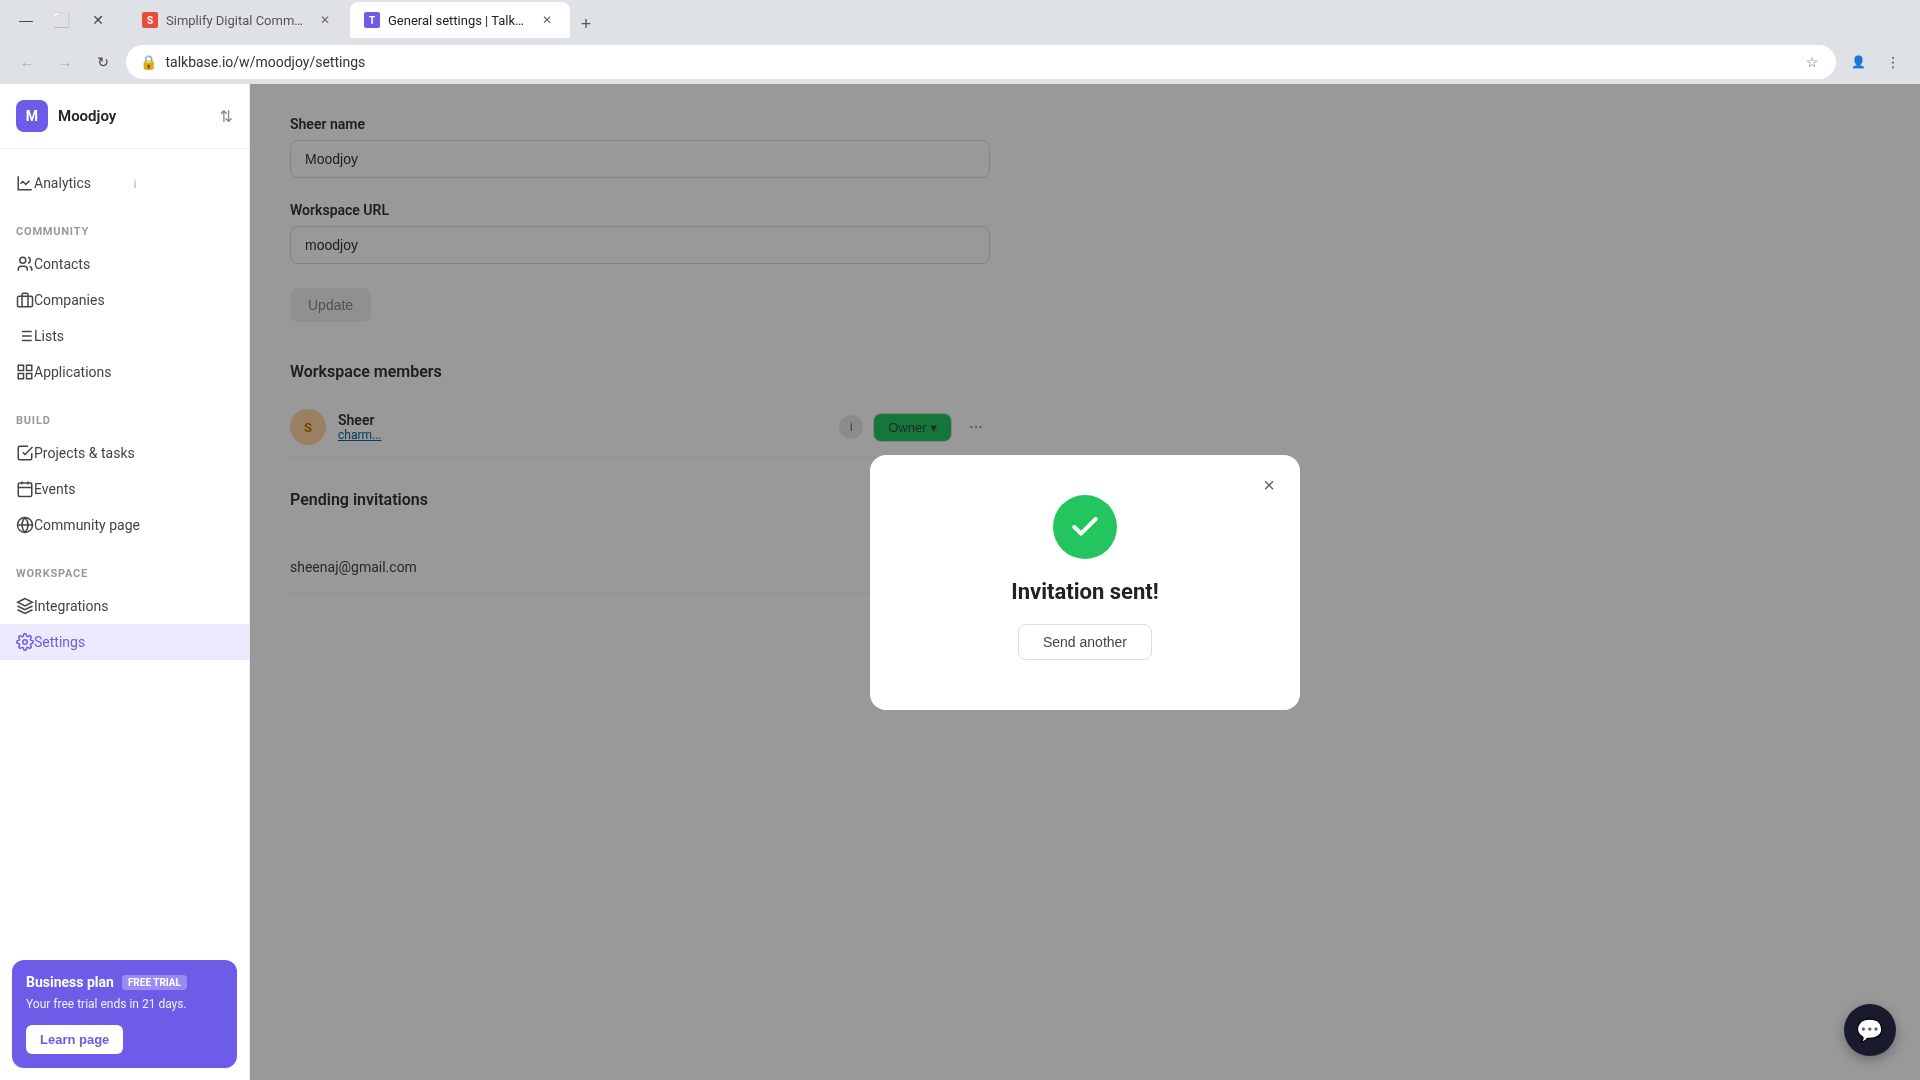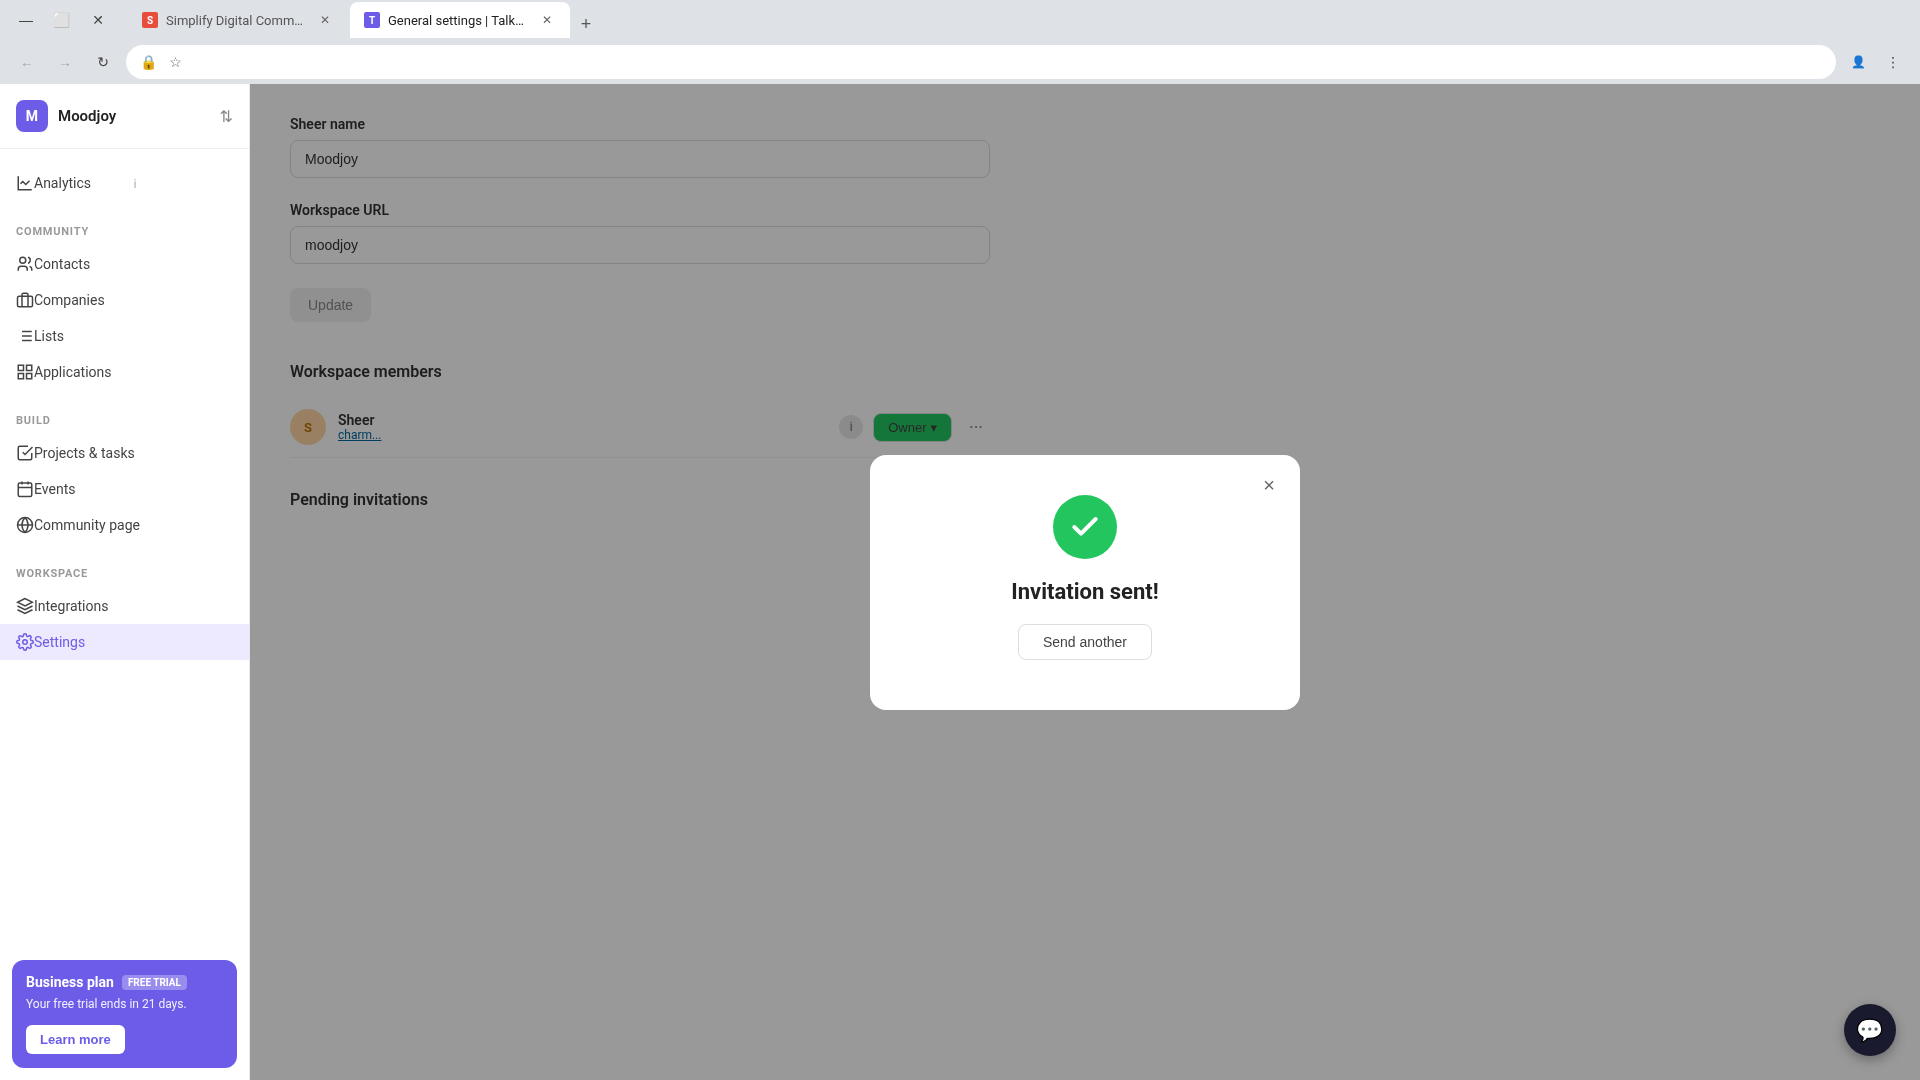--- a/index.html
+++ b/index.html
@@ -110,20 +110,21 @@
       </div>
       <button class="tab-new">+</button>
     </div>
   </div>
   <div class="omnibar">
     <button class="nav-btn disabled">←</button>
     <button class="nav-btn disabled">→</button>
     <button class="nav-btn">↻</button>
     <div class="address-bar">
       <span style="font-size:14px; color:#888;">🔒</span>
+      <span class="address-text">talkbase.io/w/moodjoy/settings</span>
       <div class="address-icons">
         <span class="address-icon">☆</span>
       </div>
     </div>
     <div class="browser-actions">
       <button class="nav-btn" style="font-size:12px;">👤</button>
       <button class="nav-btn">⋮</button>
     </div>
   </div>
 </div>
@@ -237,21 +238,21 @@
       </div>
     </div>
 
     <div class="sidebar-footer">
       <div class="business-plan-card">
         <div class="plan-header">
           <span class="plan-title">Business plan</span>
           <span class="plan-badge">FREE TRIAL</span>
         </div>
         <div class="plan-desc">Your free trial ends in 21 days.</div>
-        <button class="plan-btn">Learn more</button>
+        <button class="plan-btn">Learn page</button>
       </div>
     </div>
   </div>
 
   <div class="main">
     <div class="main-content">
       <div class="form-section">
         
         <div class="field-label">Sheer name</div>
         <input class="field-input" type="text" value="Moodjoy" style="">
@@ -281,20 +282,25 @@
             </div>
           </div>
         </div>
 
         
         <div class="pending-section">
           <div class="pending-header">
             <div class="section-title">Pending invitations</div>
             <button class="new-invitation-btn">New invitation</button>
           </div>
+          <div class="pending-row">
+            <span class="pending-email">sheenaj@gmail.com</span>
+            <span class="member-badge">MEMBER</span>
+            <div class="more-btn" style="margin-left:12px;">···</div>
+          </div>
         </div>
       </div>
     </div>
 
     <div class="overlay">
       <div class="modal">
         <button class="modal-close">×</button>
         <div class="success-icon">
           <svg viewBox="0 0 24 24">
             <polyline points="20 6 9 17 4 12"></polyline>

